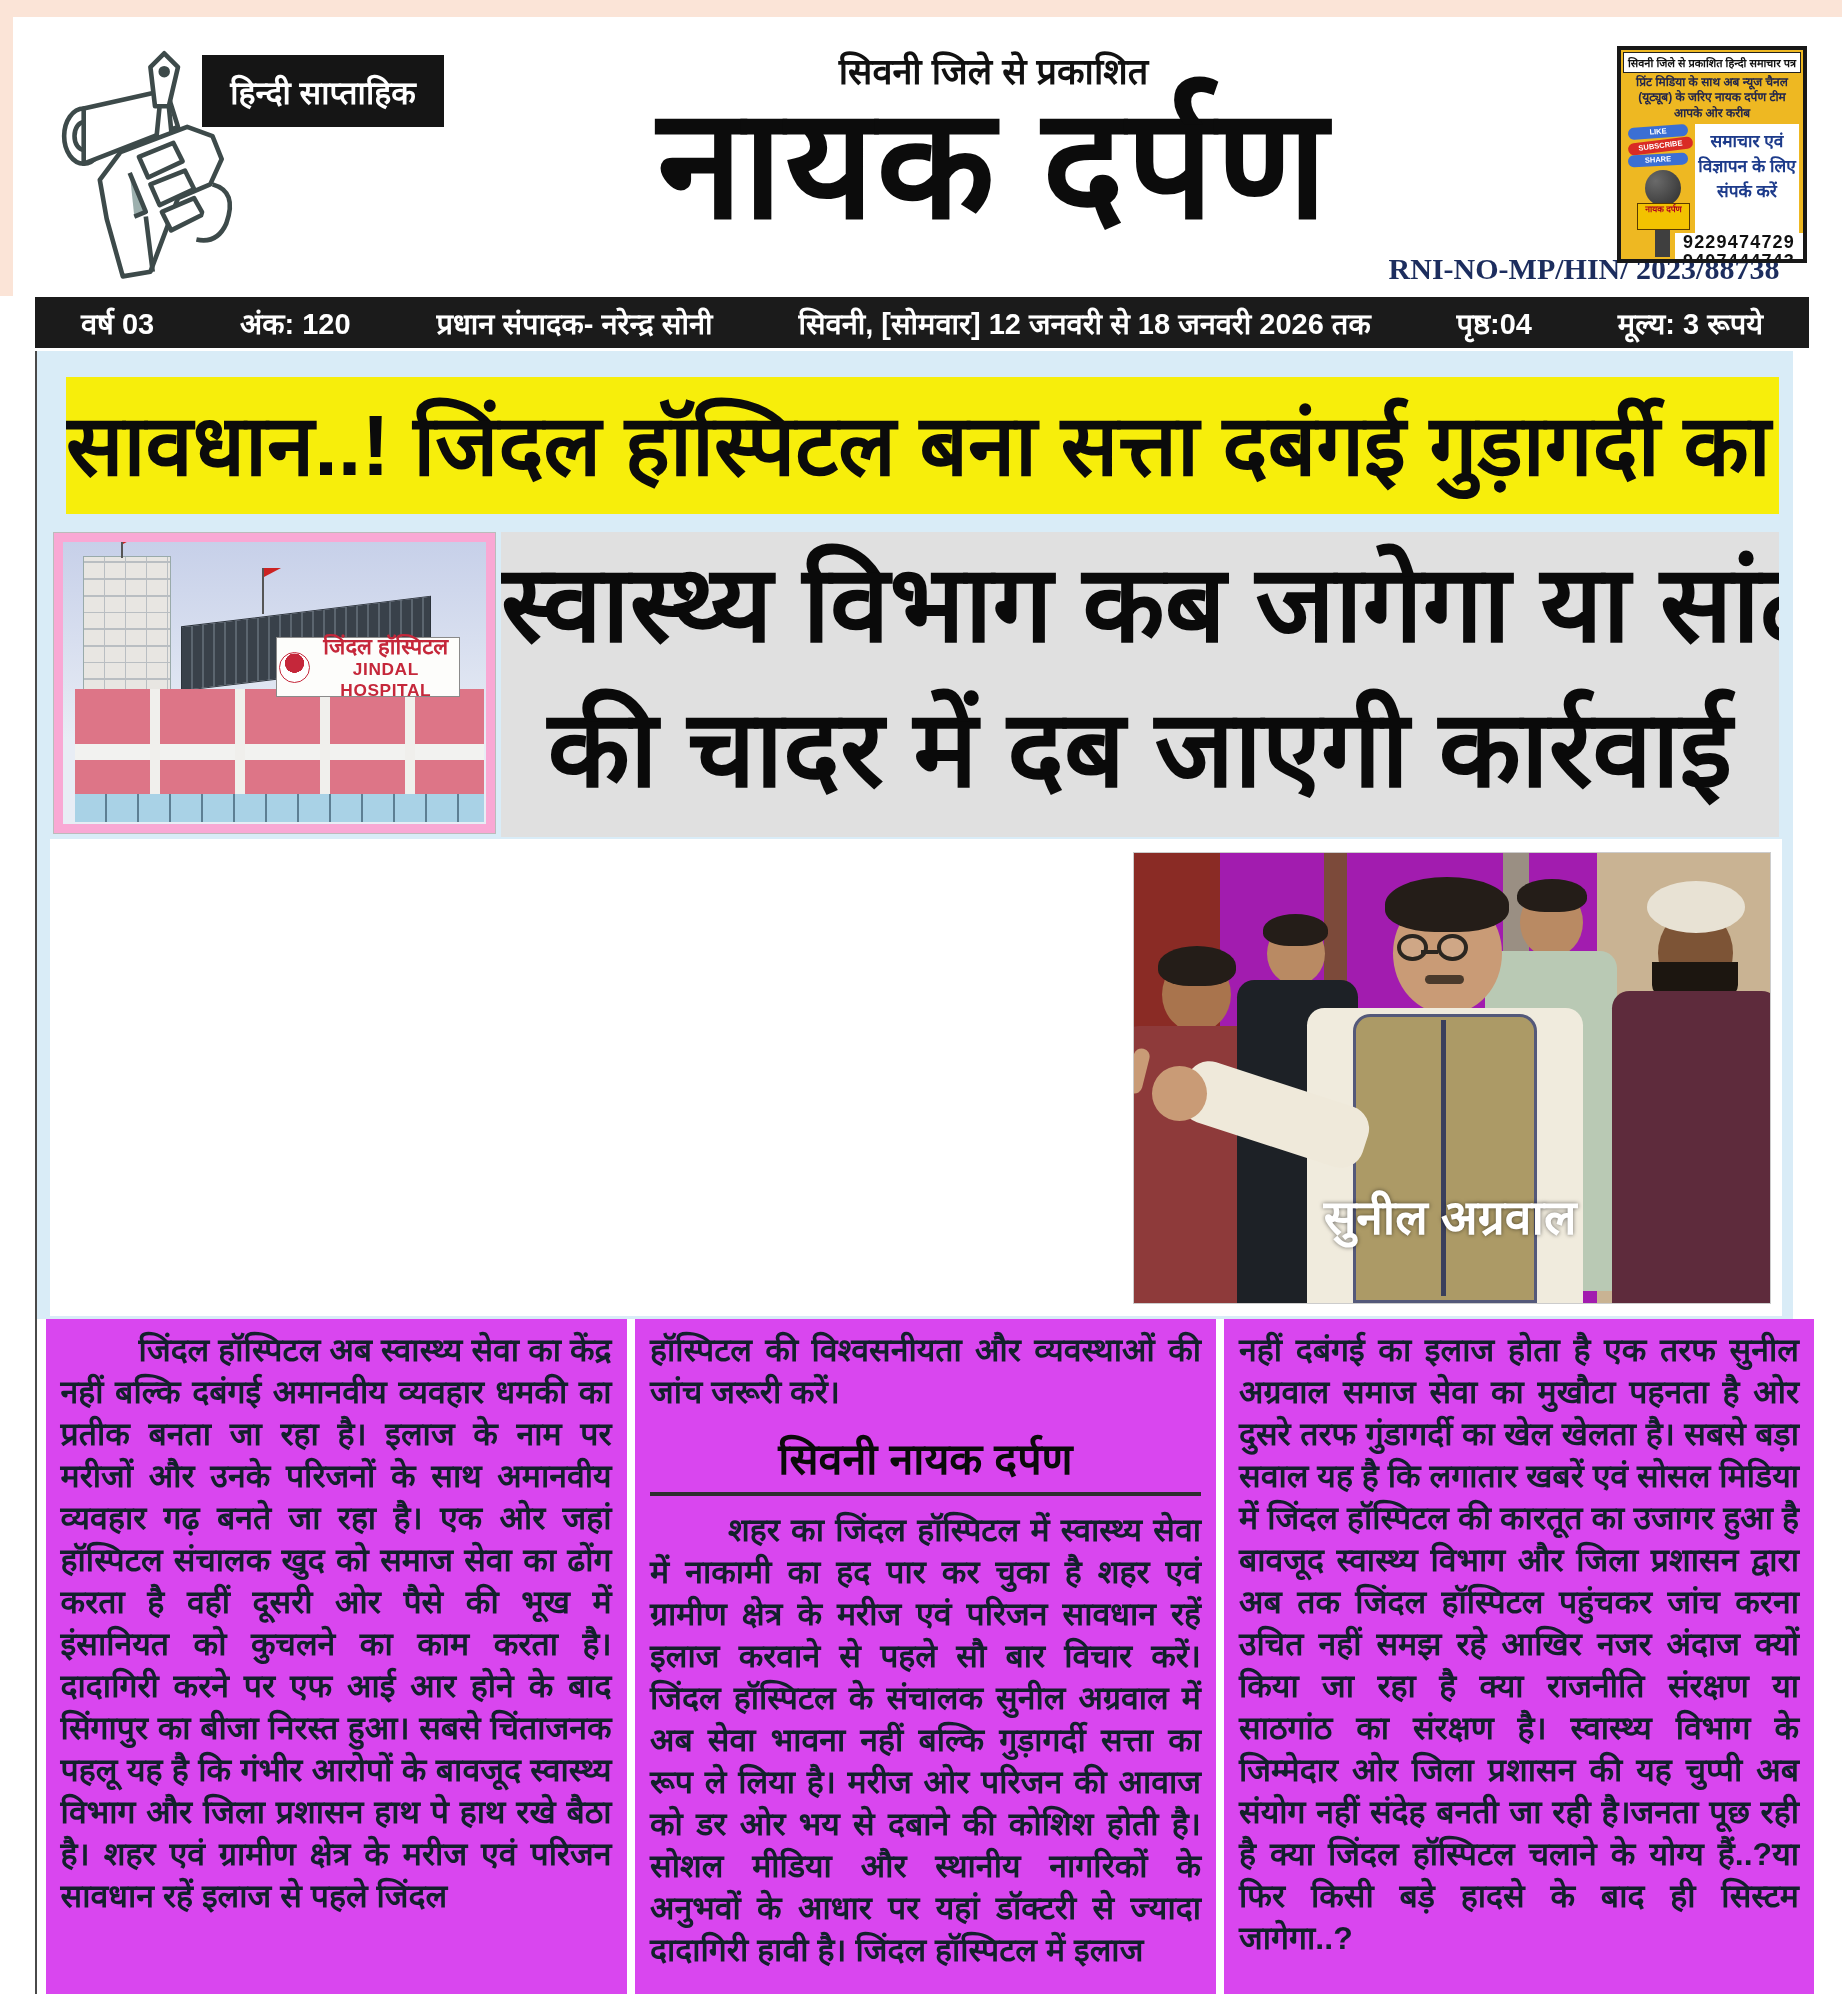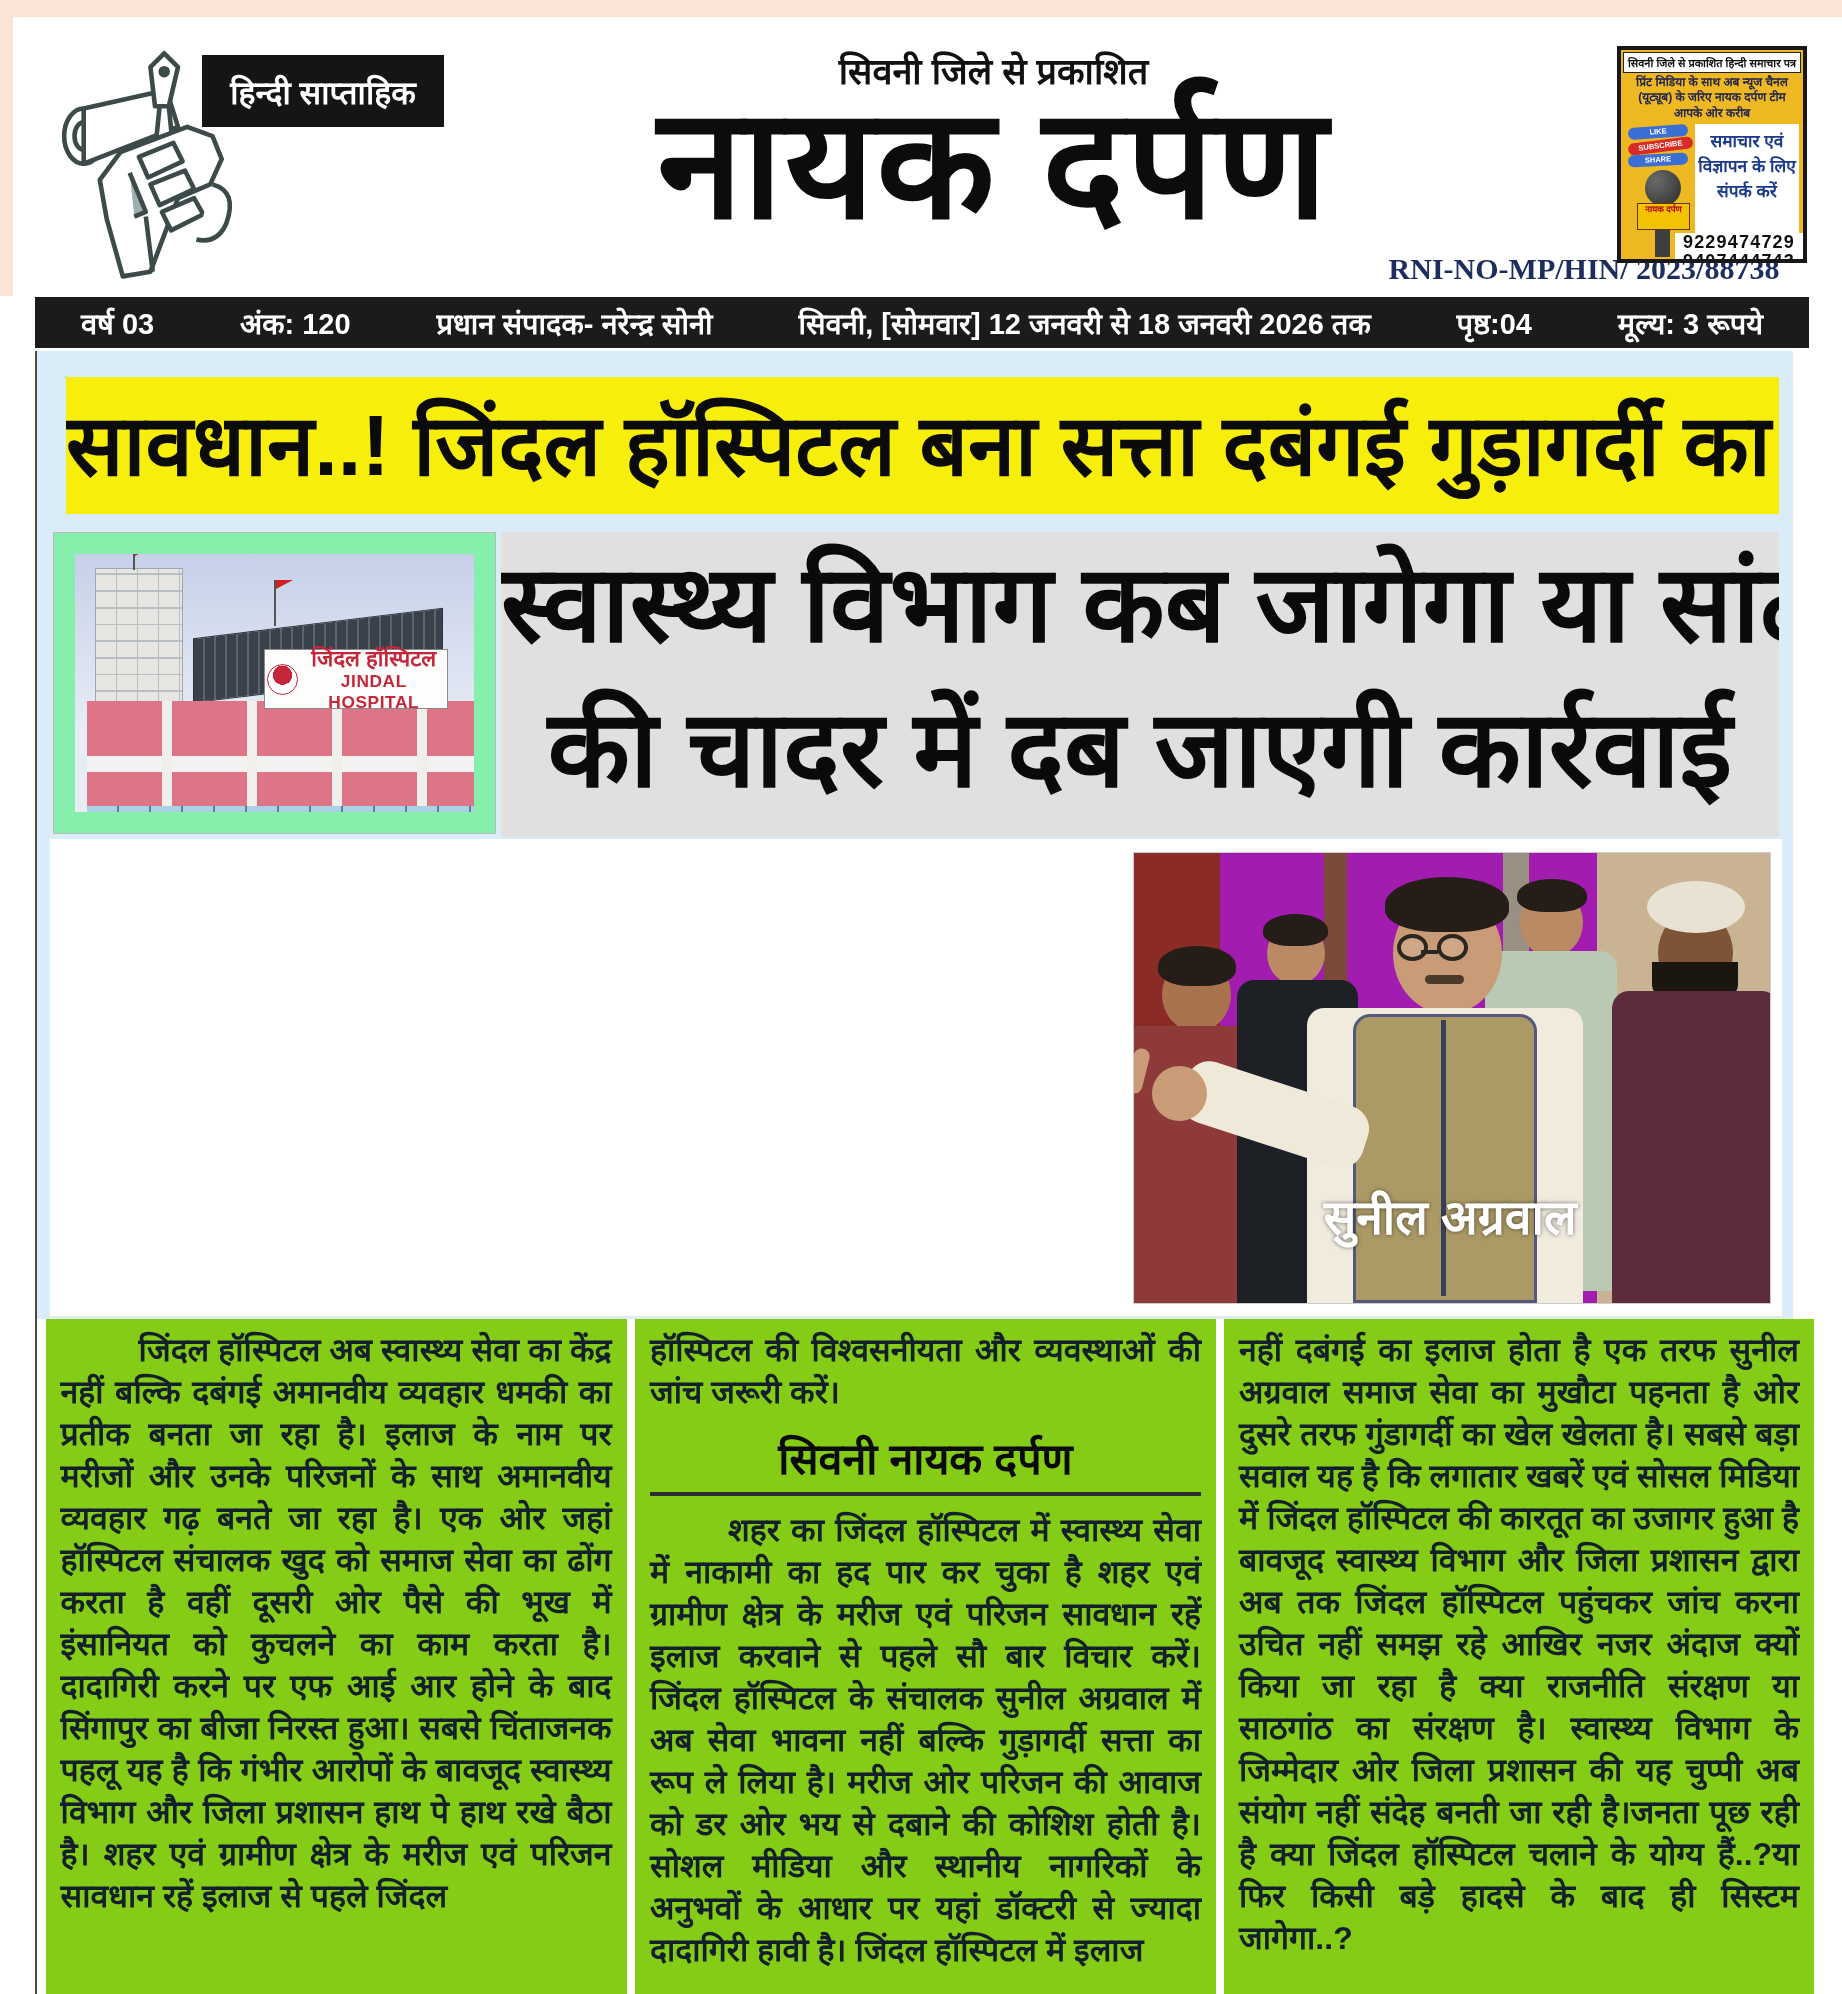--- a/index.html
+++ b/index.html
@@ -48,21 +48,21 @@
       font-size:29px;font-weight:700;}
   .info-bar span{white-space:nowrap;}
 
   
   .container{left:35px;top:351px;width:1756px;height:1644px;background:#d9ecf7;border-left:2.9px solid #4a4a4a;}
 
   .alert-box{left:29px;top:26px;width:1713px;height:137px;background:#f7ee0b;color:#0b0b0b;
       font-size:85px;font-weight:900;text-align:center;line-height:137px;white-space:nowrap;overflow:hidden;}
 
   
-  .photo1{left:16px;top:181px;width:443px;height:302px;background:#86efac;border:1.7px solid #bbb;padding:21px;box-sizing:border-box;}
+  .photo1{left:16px;top:181px;width:443px;height:302px;background:#f9a8d4;border:1.7px solid #bbb;padding:9px;box-sizing:border-box;}
   .ph1-scene{position:relative;width:100%;height:100%;background:linear-gradient(#c7d0e9,#e8edf5 70%);overflow:hidden;}
   .tower{position:absolute;left:20px;top:14.4px;width:86px;height:138px;background:#e8e6e2;
       border:1.2px solid #9aa;}
   .tower-grid{position:absolute;inset:0;background:repeating-linear-gradient(0deg,transparent 0 15px,#9aa5ad 15px 16.7px),
       repeating-linear-gradient(90deg,transparent 0 19.6px,#9aa5ad 19.6px 21px);opacity:.6;}
   .flag{position:absolute;width:0;height:0;border-top:9.2px solid #c22;border-right:17.3px solid transparent;}
   .pole{position:absolute;width:2.3px;background:#555;}
   .canopy{position:absolute;left:118px;top:69px;width:248px;height:63px;transform:skewY(-7deg);
       background:repeating-linear-gradient(90deg,#39414a 0 9.2px,#5b656f 9.2px 11px);border:1.7px solid #2c333b;}
   .band-pink{position:absolute;left:11.5px;top:147px;width:409px;height:55px;background:#dd7587;}
@@ -98,21 +98,21 @@
   .fig{position:absolute;}
   .head{position:absolute;border-radius:50%;}
   .hair{position:absolute;border-radius:50% 50% 40% 40%;background:#241d18;}
   .torso{position:absolute;border-radius:17.3px 17.3px 0 0;}
   .glasses{position:absolute;width:23px;height:19.6px;border:4px solid #2b2620;border-radius:50%;background:rgba(255,255,255,.12);}
   .caption2{position:absolute;left:190px;bottom:55px;font-size:48px;font-weight:900;color:#fff;
       text-shadow:0 0 4.6px rgba(0,0,0,.55);white-space:nowrap;}
 
   
   .body-sec{left:0px;top:968px;width:1756px;height:676px;background:#ffffff;}
-  .col{position:absolute;top:0;height:676px;background:#84cc16;box-sizing:border-box;
+  .col{position:absolute;top:0;height:676px;background:#d946ef;box-sizing:border-box;
       padding:10.4px 15px 0 15px;overflow:hidden;}
   .col p{margin:0;font-size:32px;line-height:42px;font-weight:600;color:#13202c;text-align:justify;}
   .col p.indent{text-indent:78px;}
   .col1{left:8.6px;width:581px;}
   .col2{left:598px;width:581px;}
   .col3{left:1187px;width:590px;}
   .col-heading{font-size:43px;font-weight:900;color:#0a0a0a;text-align:center;margin:15px 0 5px 0;white-space:nowrap;overflow:hidden;}
   .col-rule{height:4px;background:#2e2e2e;margin:0 0 12.7px 0;}
 </style>
 </head>

